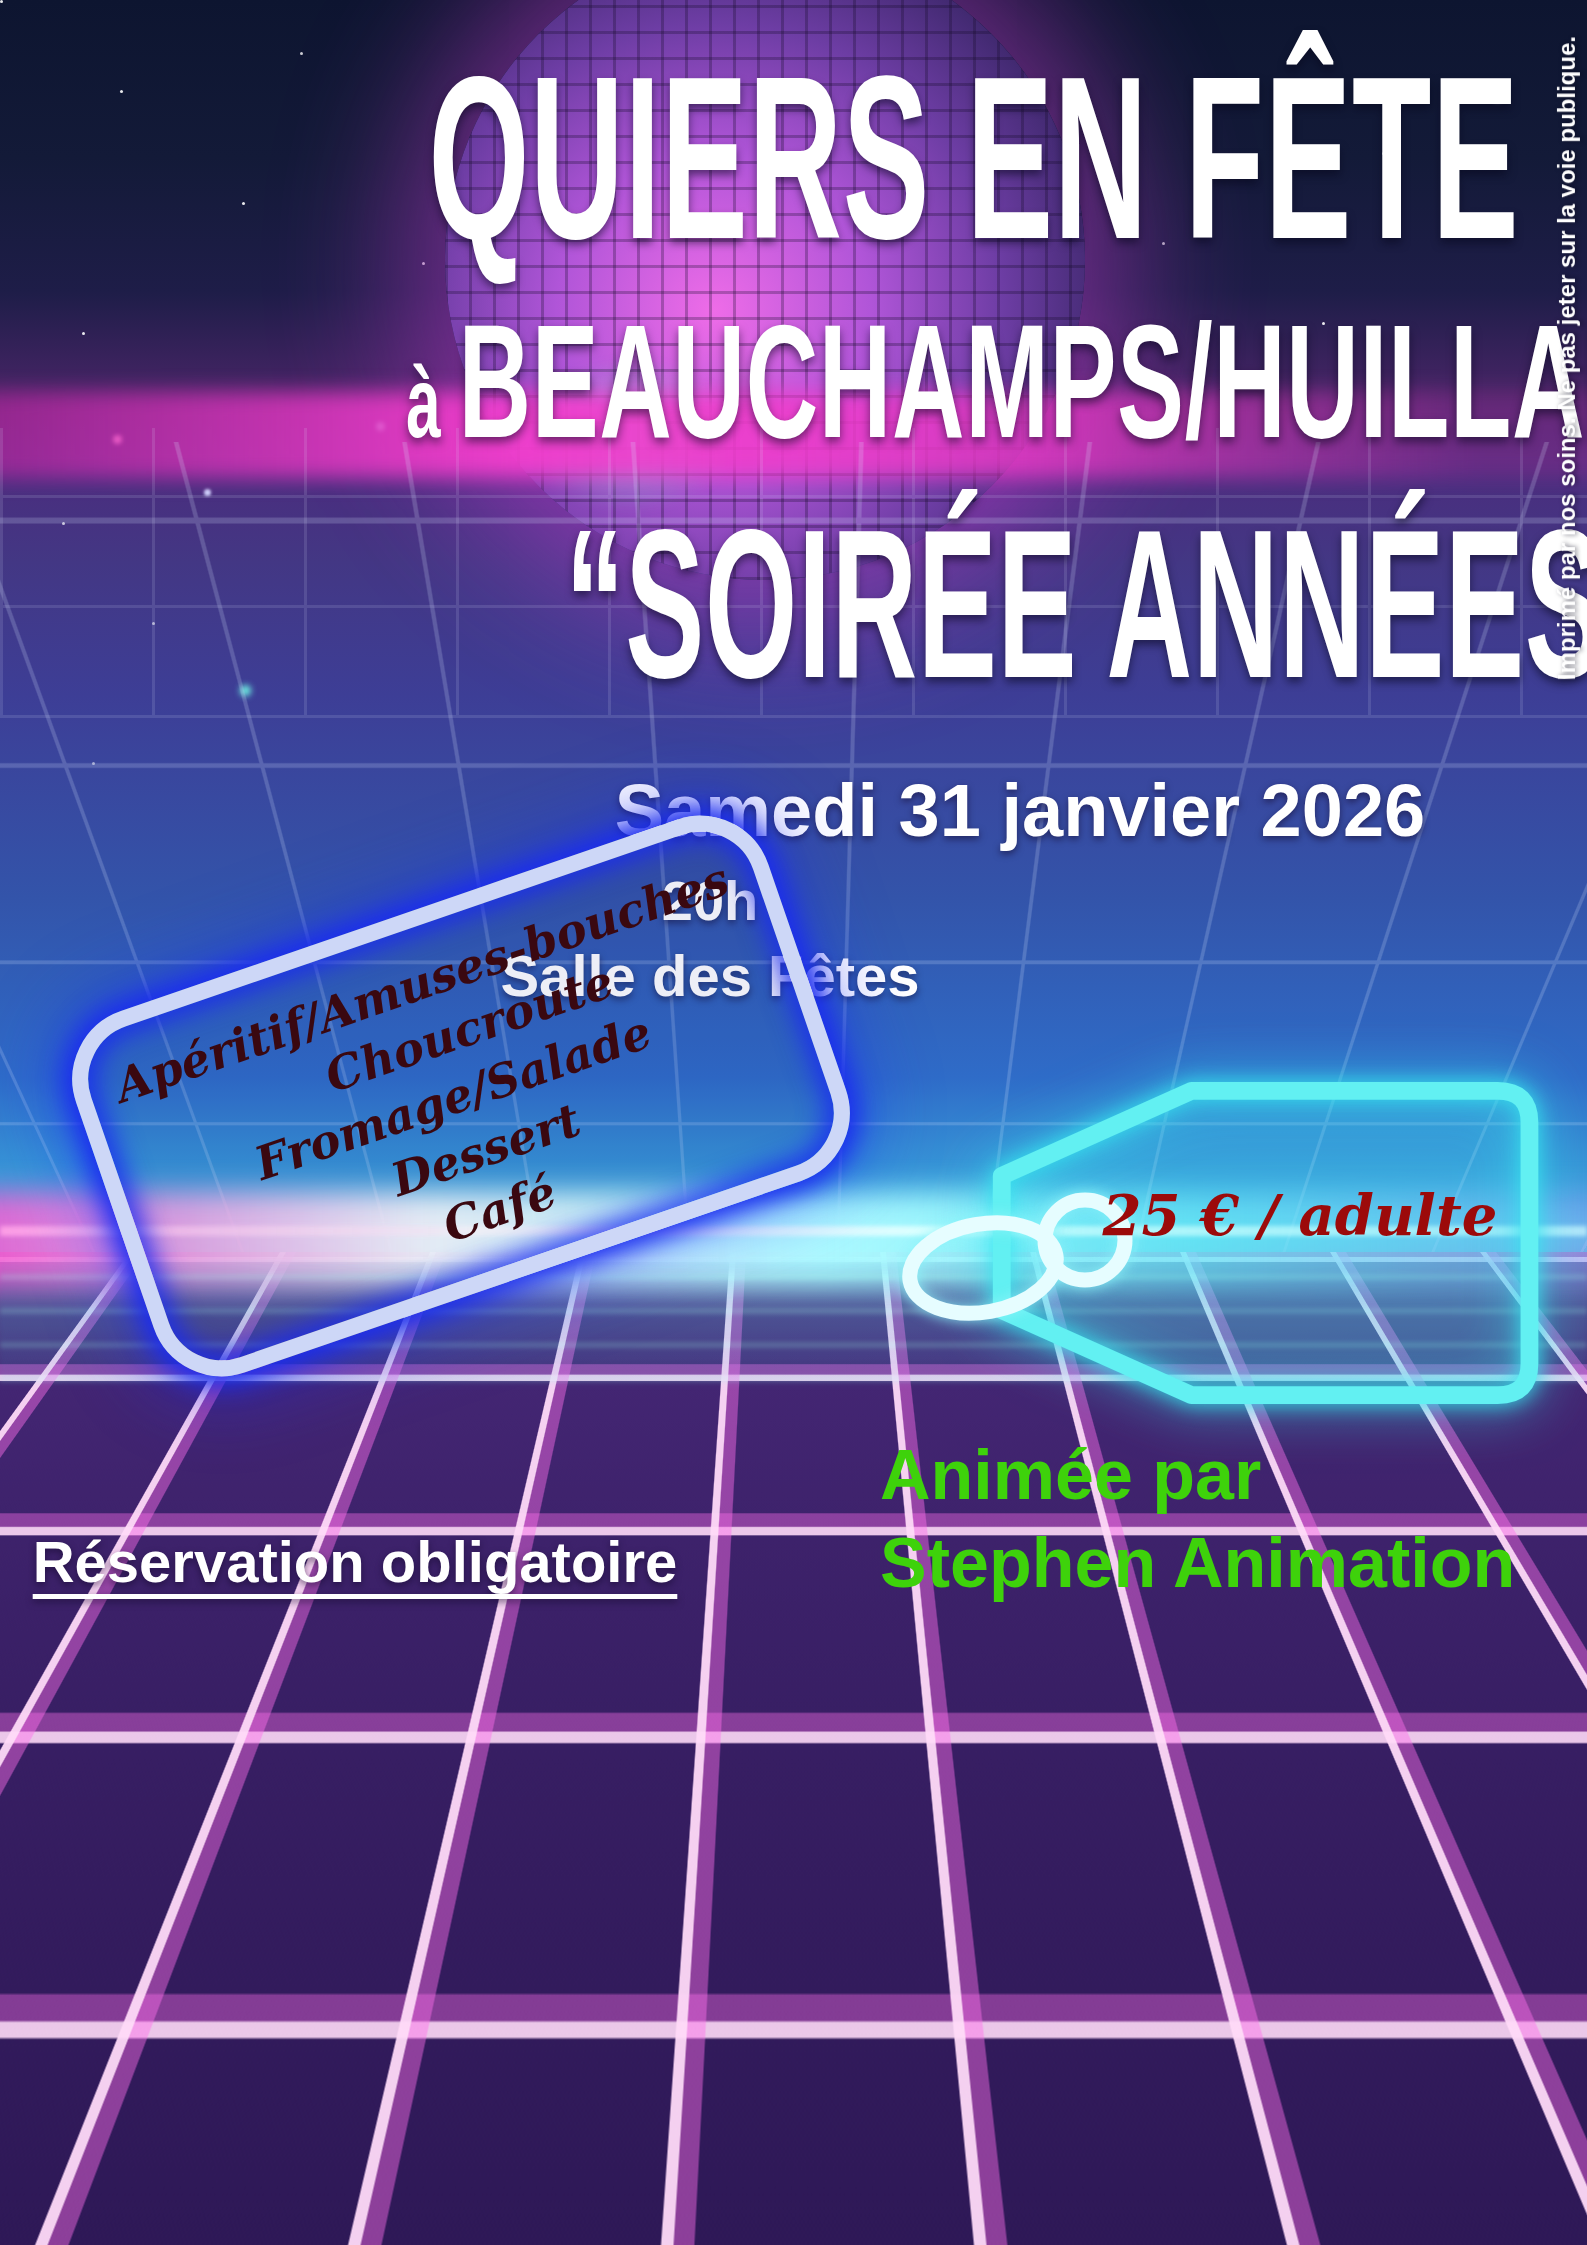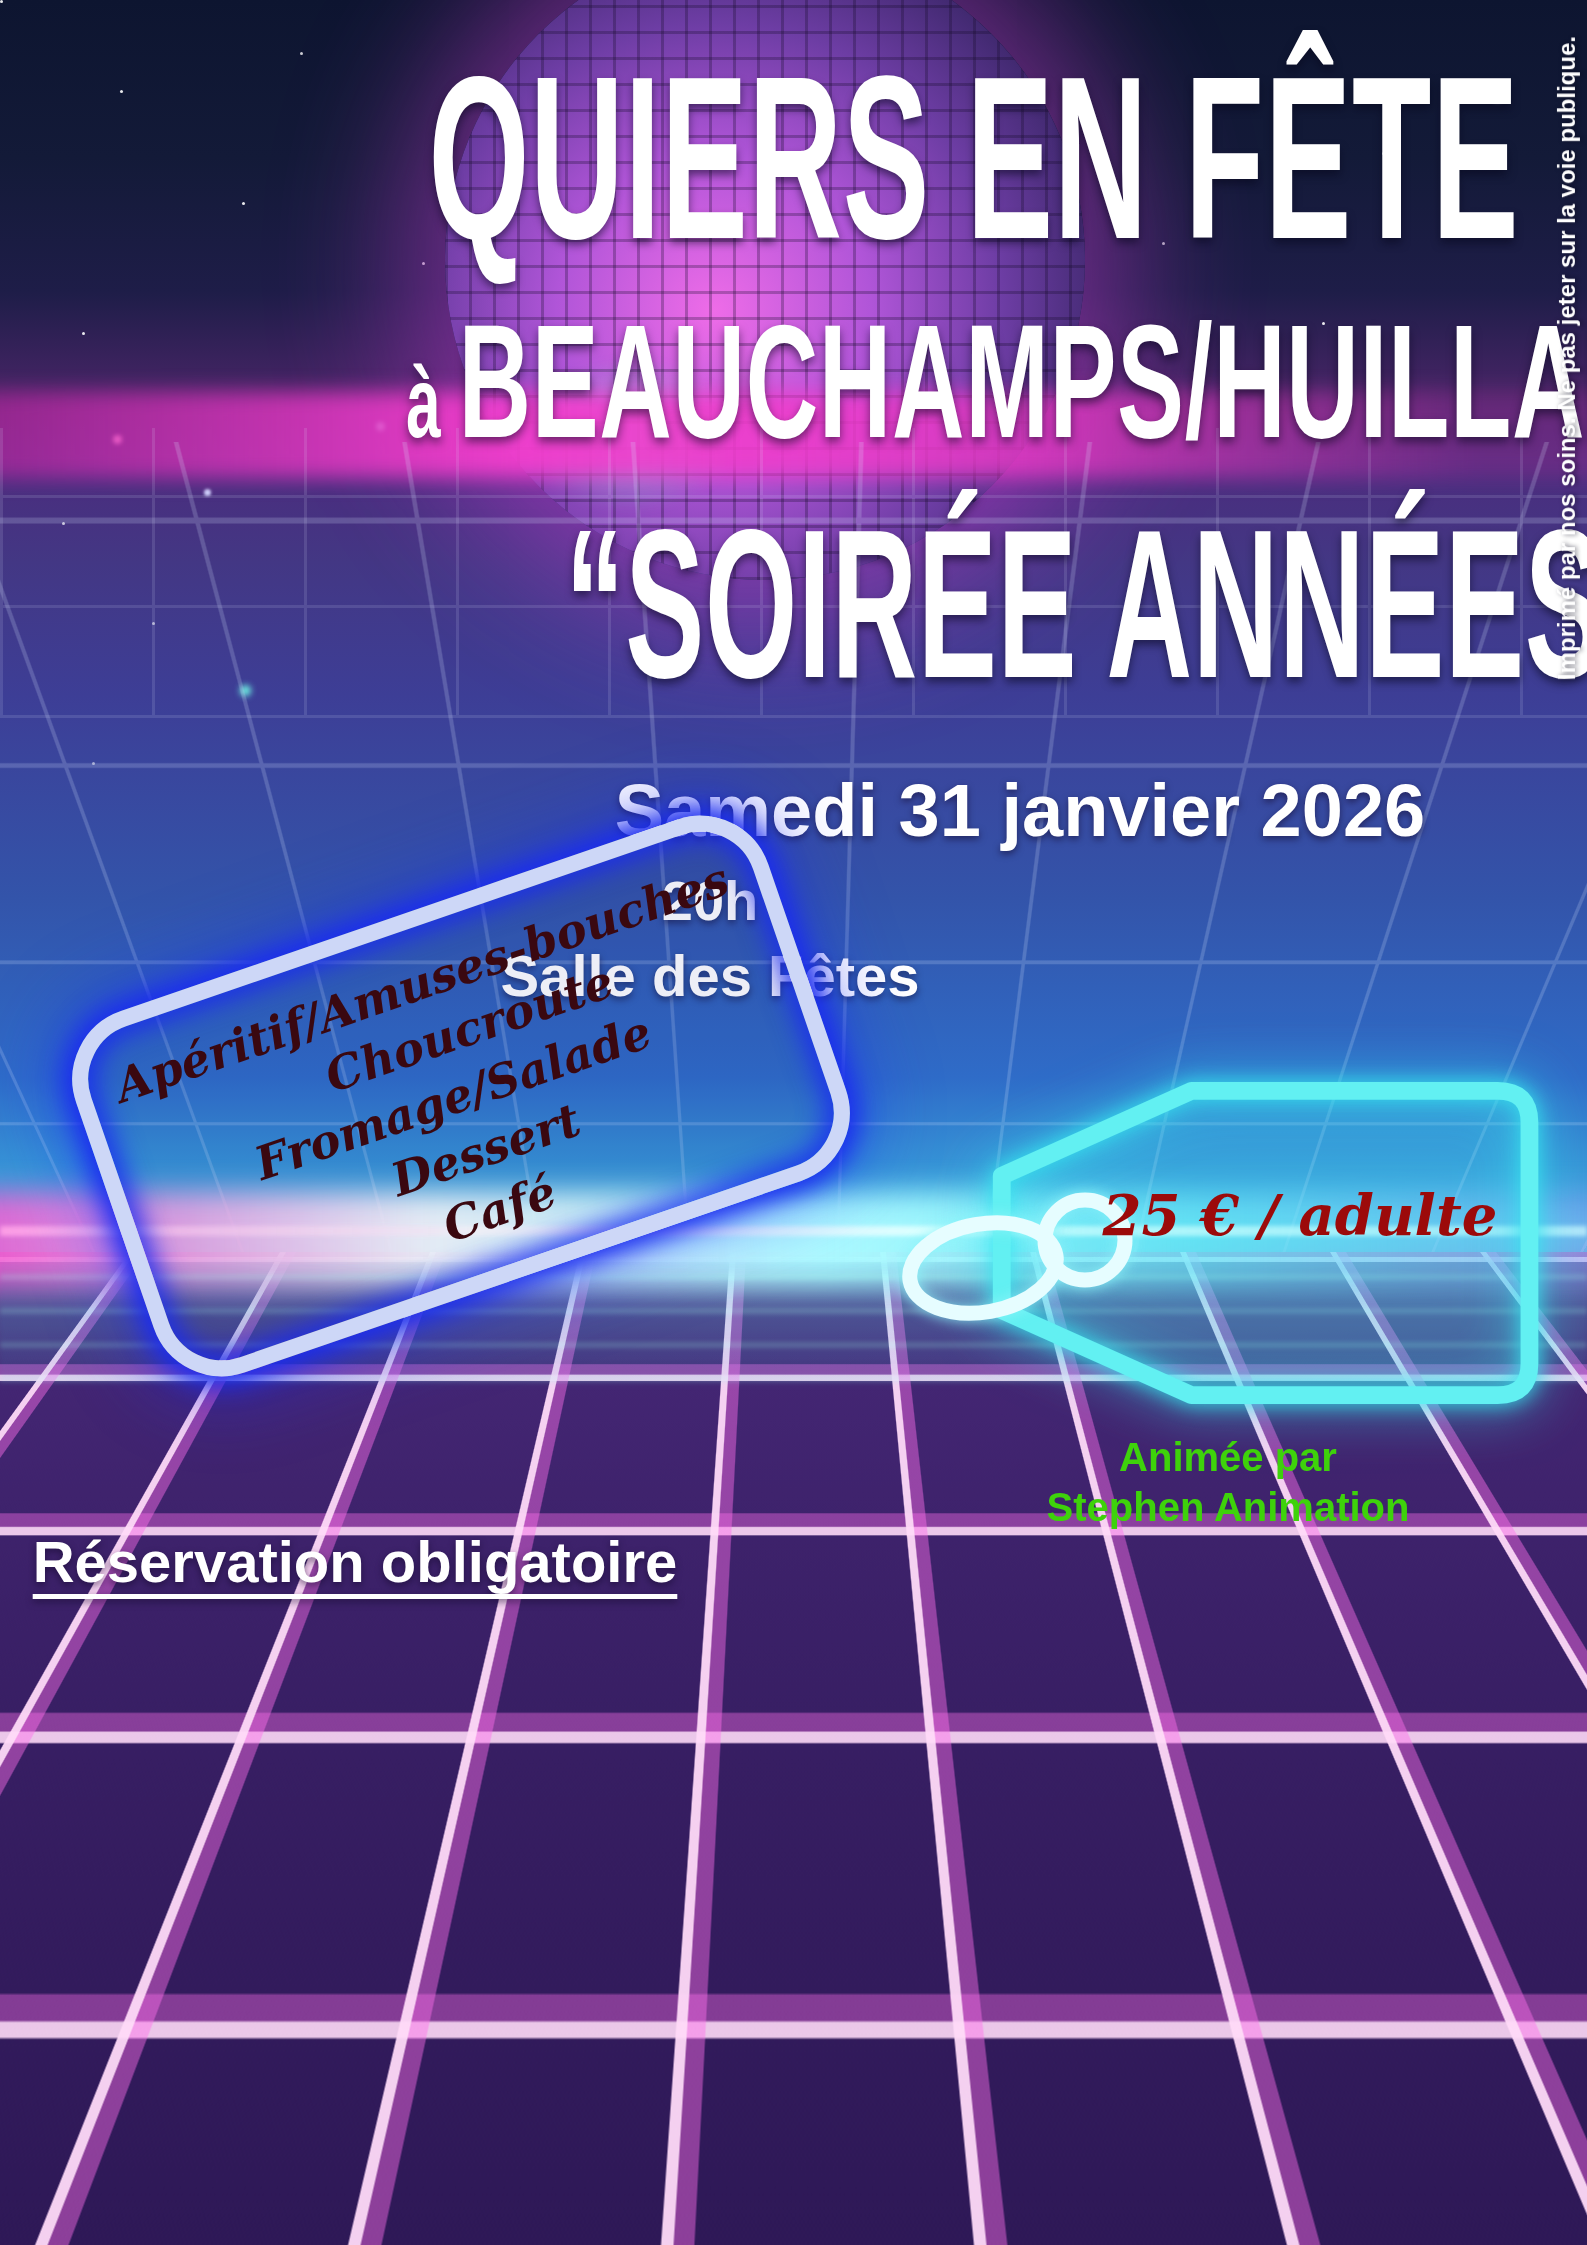--- a/index.html
+++ b/index.html
@@ -82,22 +82,22 @@
     background:rgba(30,40,140,.08);}
   .menu-line{font-family:"DejaVu Serif", serif;font-style:italic;font-weight:bold;
     color:#3a0810;font-size:46px;line-height:1.3;white-space:nowrap;}
 
   
   .price-lines{left:1100px;top:1178px;width:400px;text-align:center;
     font-family:"DejaVu Serif", serif;font-style:italic;font-weight:bold;
     color:#9c0a0a;font-size:56px;line-height:1.35;}
 
   
-  .anim-block{left:908px;top:1432px;width:640px;text-align:center;color:#3ed20b;
-    font-weight:bold;font-size:40px;line-height:1.25;}
+  .anim-block{left:880px;top:1432px;width:640px;color:#3ed20b;
+    font-weight:bold;font-size:70px;line-height:1.25;}
 
   
   .resa{left:10px;width:690px;text-align:center;}
   .resa-heading{top:1528px;font-size:58px;text-decoration:underline;
     text-underline-offset:12px;text-decoration-thickness:5px;}
   .resa-l1{top:1626px;font-size:58px;}
   .resa-l2{top:1712px;font-size:35px;}
   .resa-phone{top:1792px;font-size:60px;}
   .resa-deadline{top:1880px;font-size:60px;}
   .pay-l1{top:1978px;font-size:40px;}

